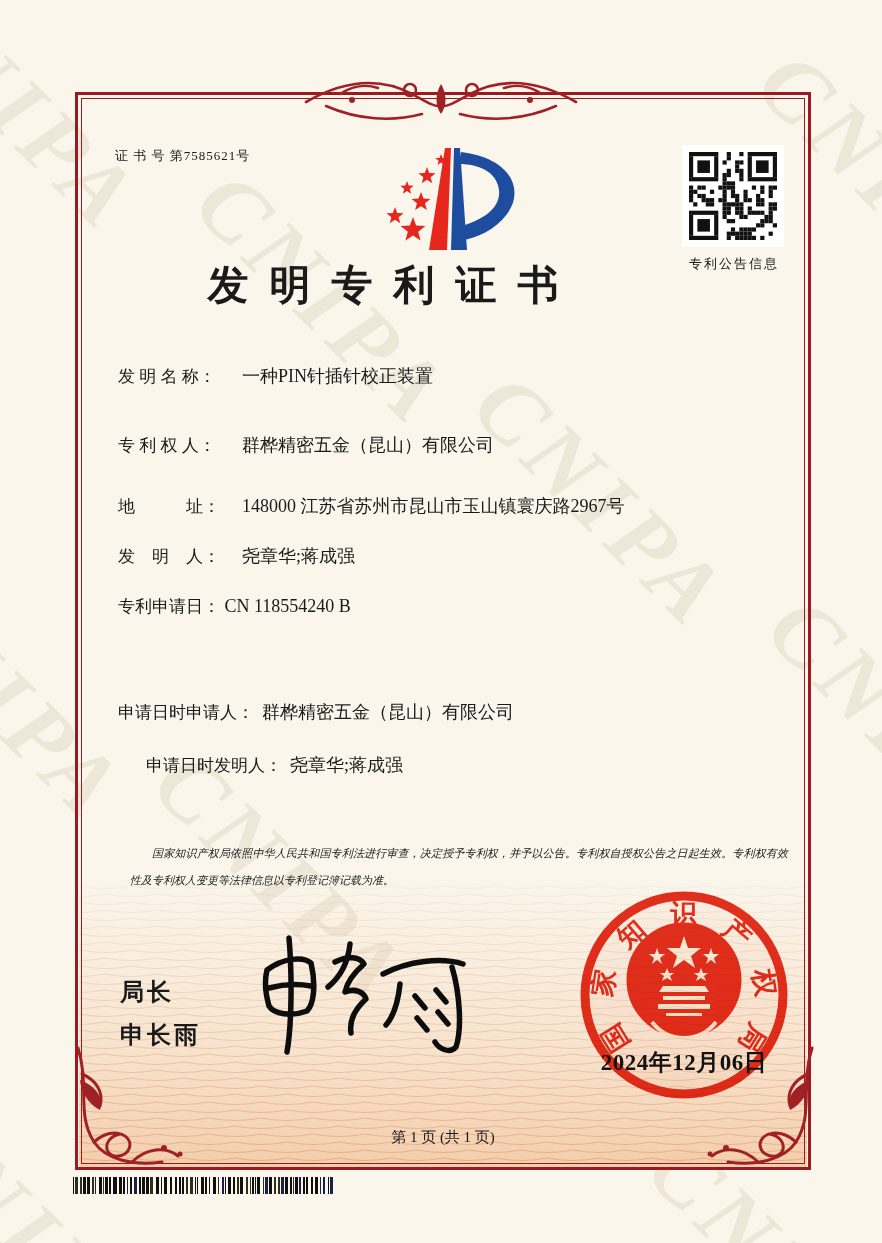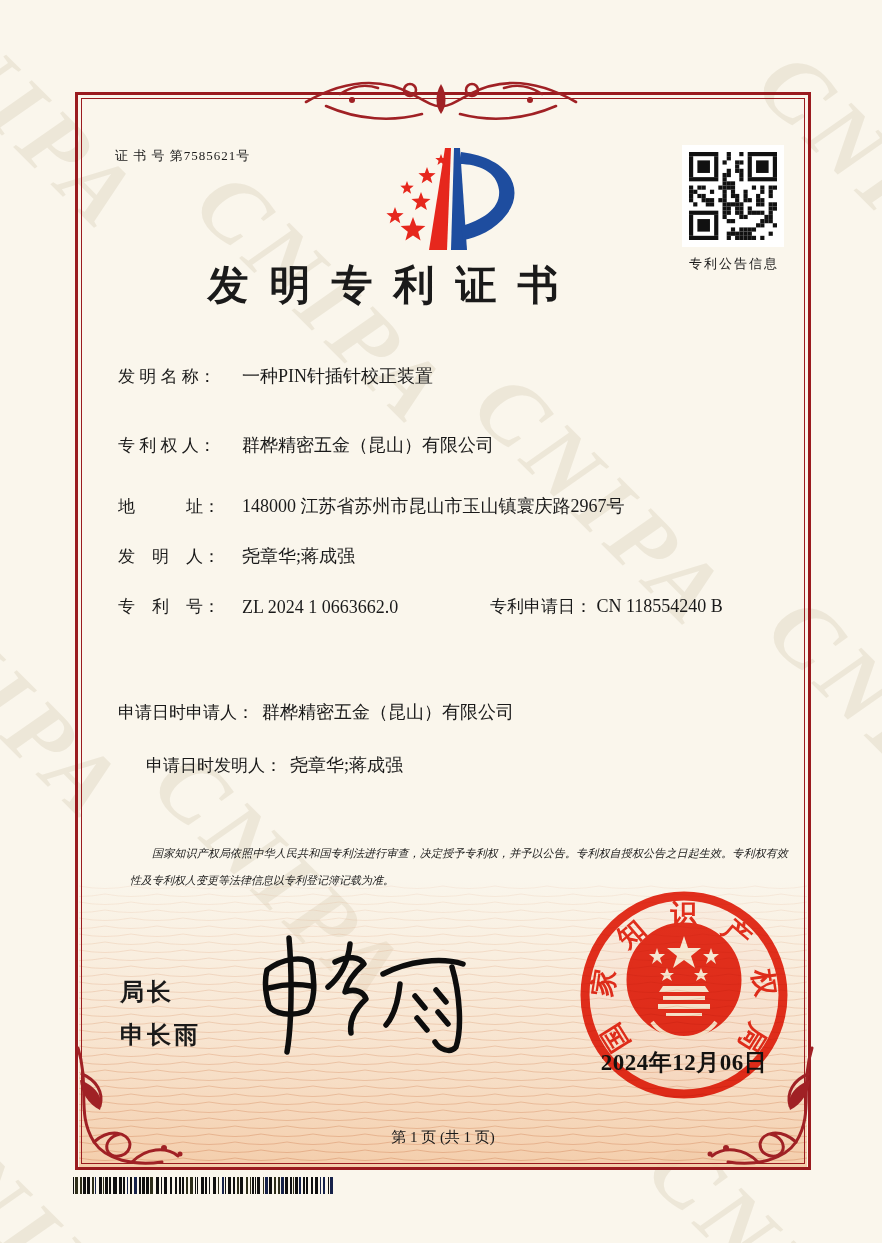--- a/index.html
+++ b/index.html
@@ -348,23 +348,20 @@
   <span class="flabel">专 利 权 人：</span><span class="fvalue">群桦精密五金（昆山）有限公司</span>
 </div>
 <div class="frow" style="top:494px;">
   <span class="flabel">地　　　址：</span><span class="fvalue">148000 江苏省苏州市昆山市玉山镇寰庆路2967号</span>
 </div>
 <div class="frow" style="top:544px;">
   <span class="flabel">发　明　人：</span><span class="fvalue">尧章华;蒋成强</span>
 </div>
 
 <div class="frow dual" style="top:595px;width:660px;">
-  <div class="dcell-l">
-    <span class="flabel">专　利　号：</span><span class="fvalue">ZL 2024 1 0663662.0</span>
-  </div>
   <div>
     <span class="drlabel">专利申请日：</span> <span class="fvalue">CN 118554240 B</span>
   </div>
 </div>
 <div class="frow dual" style="top:645px;width:660px;">
 </div>
 
 <div class="frow" style="top:700px;">
   <span class="flabel wide">申请日时申请人：</span><span class="fvalue">群桦精密五金（昆山）有限公司</span>
 </div>

